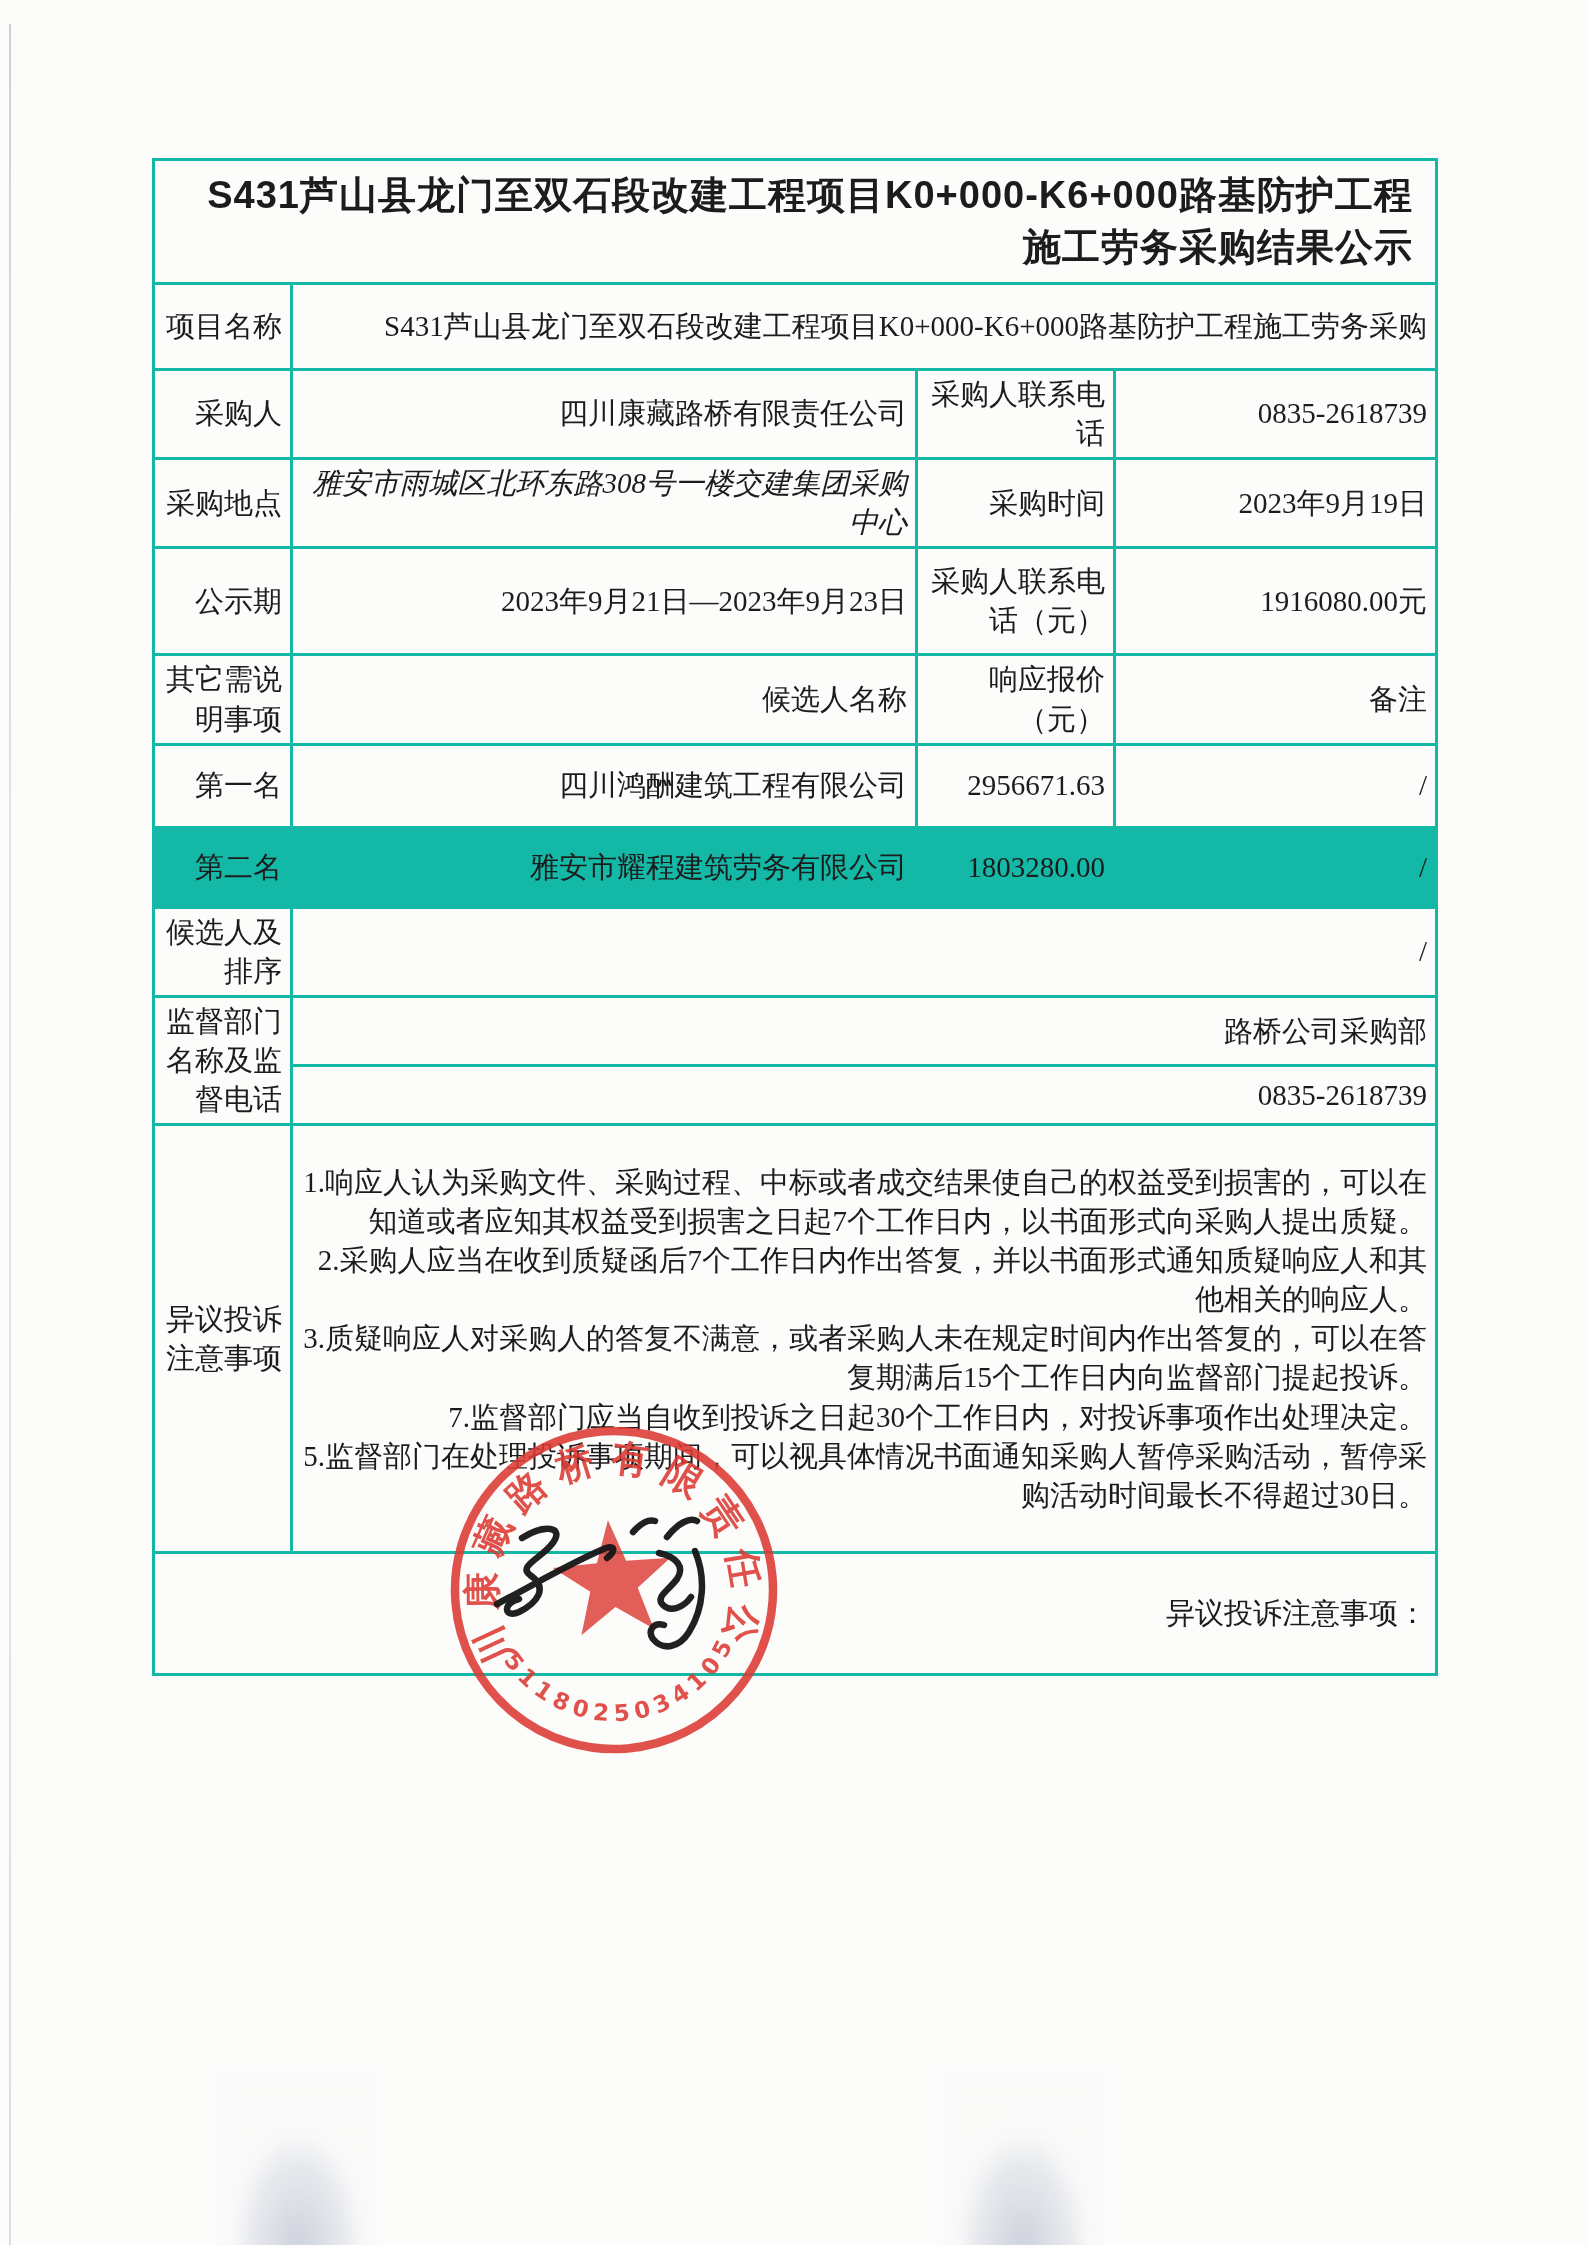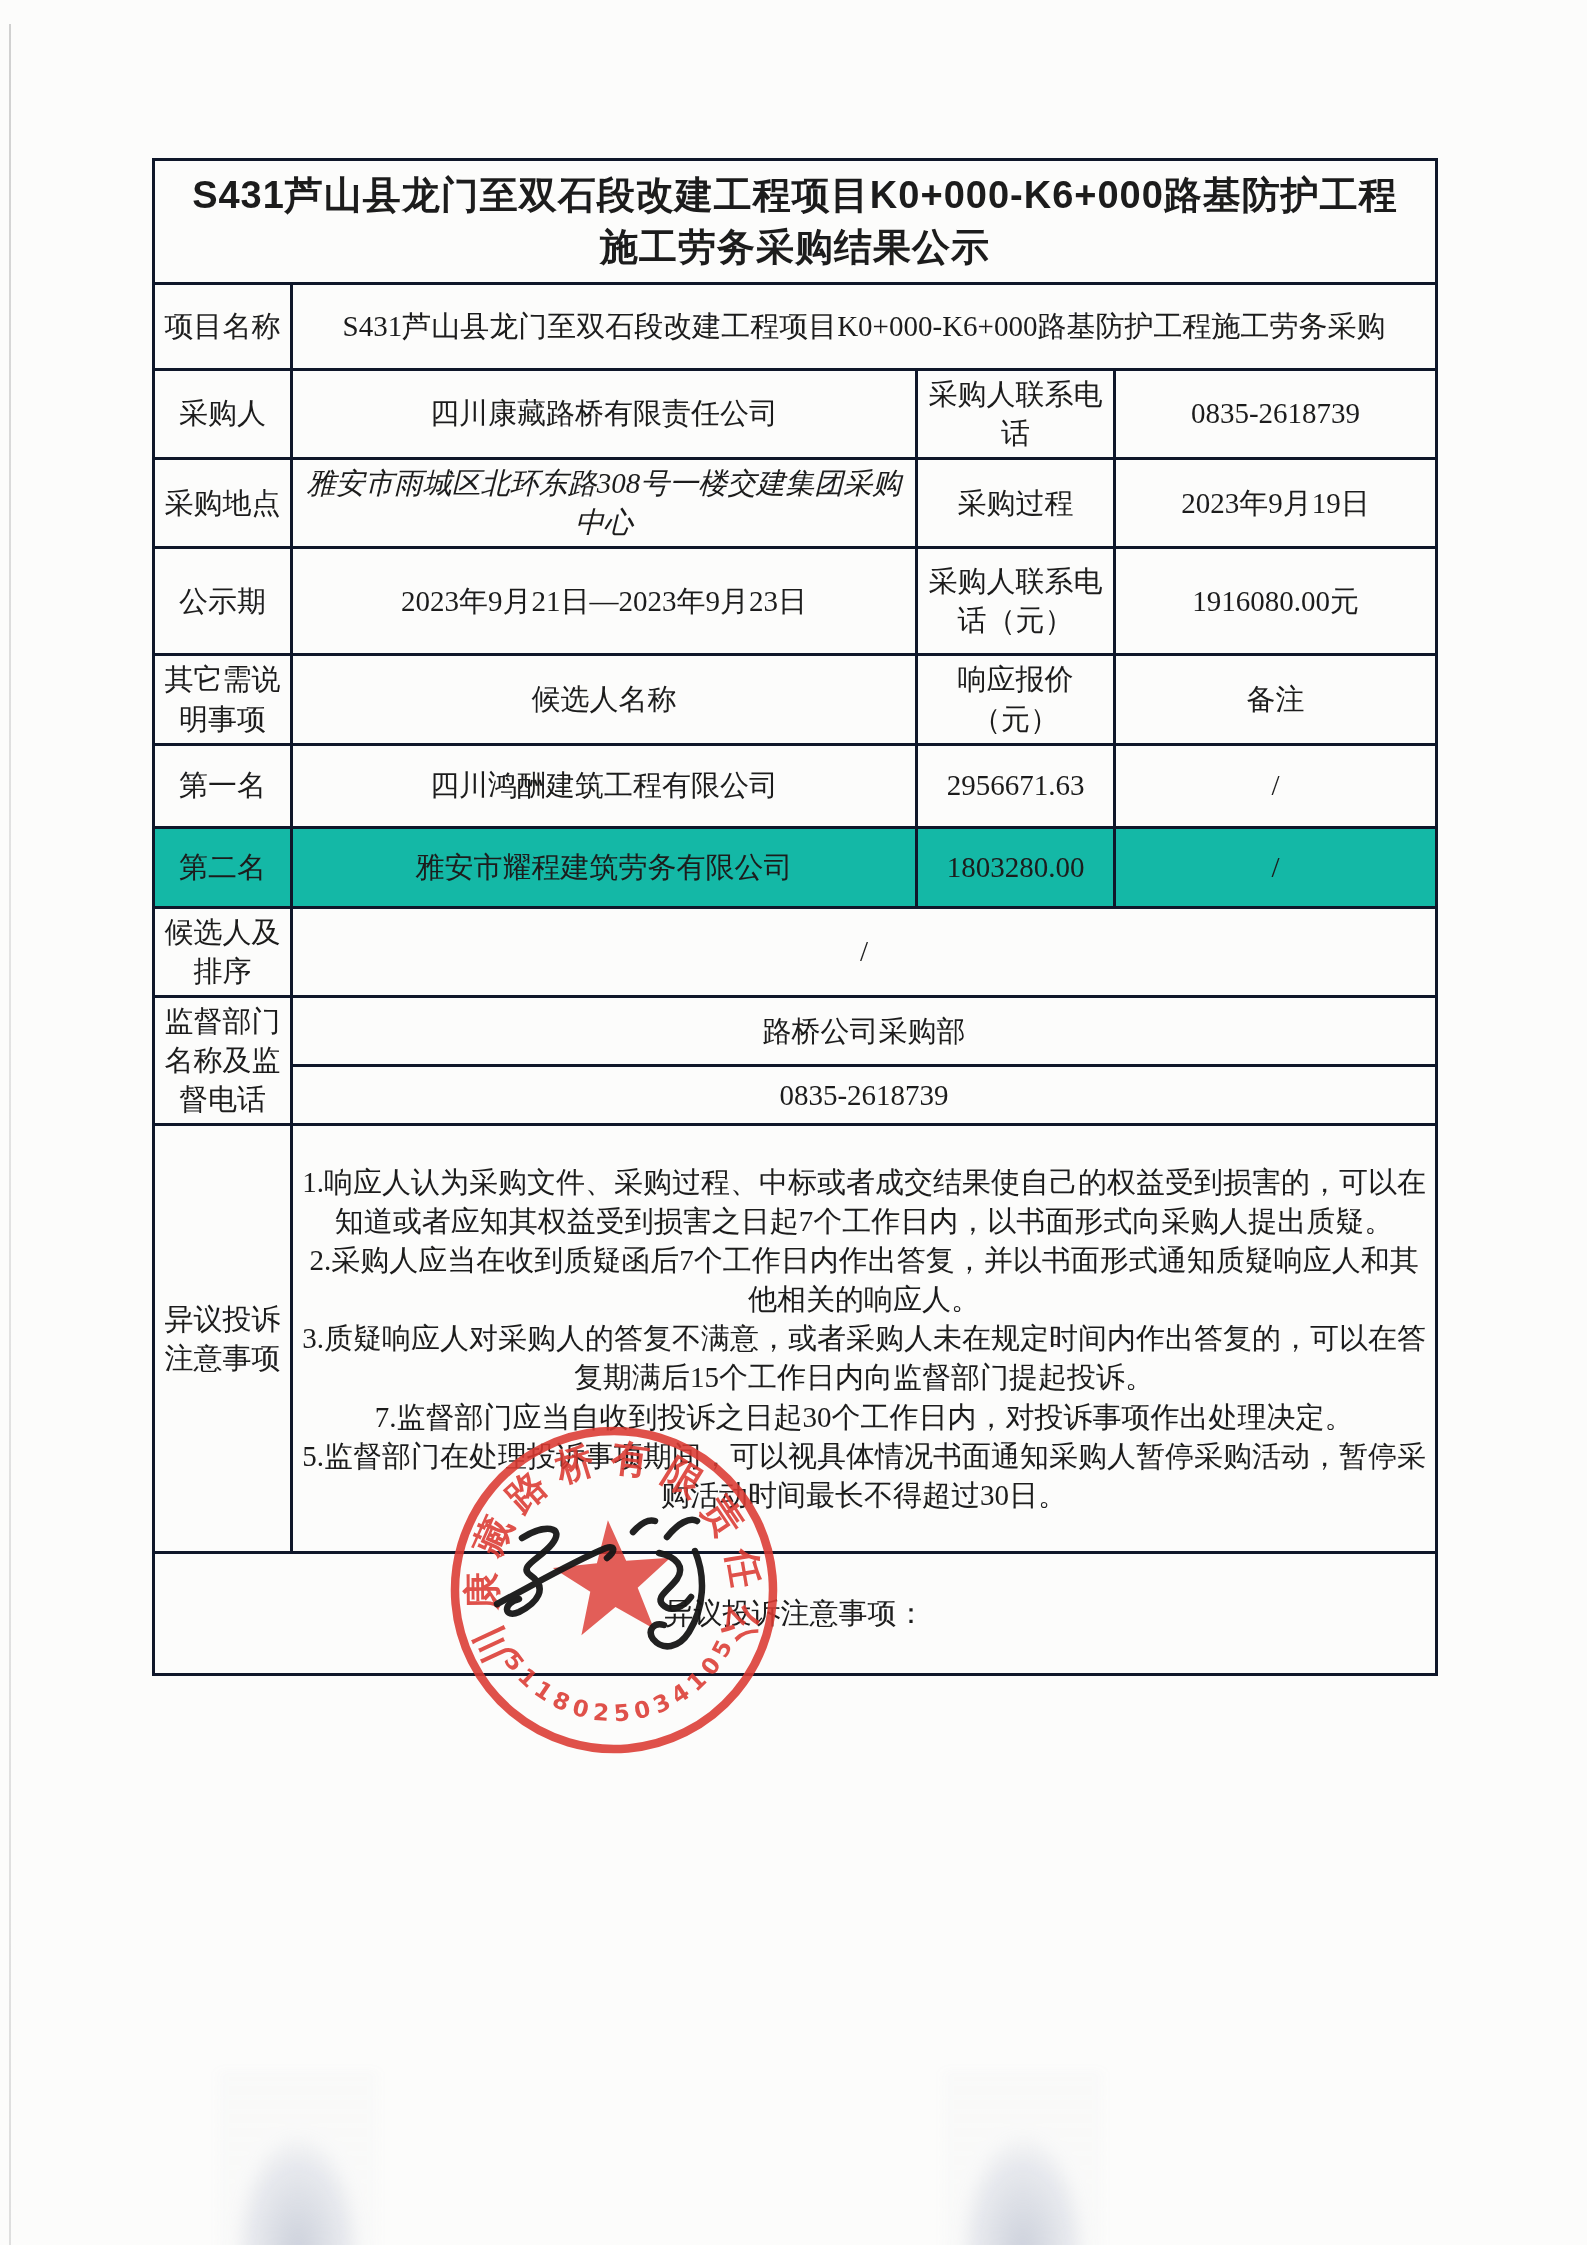--- a/index.html
+++ b/index.html
@@ -15,22 +15,22 @@
   .scan-edge-line{
     position:absolute;left:9px;top:24px;width:2px;height:2221px;
     background:linear-gradient(#b9b9b9,#d6d6d6 40%,#cfcfcf);
     opacity:.65;
   }
   table.doc{
     position:absolute;left:152px;top:158px;width:1283px;
     border-collapse:collapse;table-layout:fixed;
   }
   table.doc td{
-    border:3px solid #0f172a;
-    text-align:center;vertical-align:middle;
+    border:3px solid #14b8a6;
+    text-align:right;vertical-align:middle;
     font-size:29px;line-height:1.35;
     padding:4px 8px;
     word-break:break-word;
   }
   tr.title-row td{
     font-family:"Liberation Sans","DejaVu Sans",sans-serif;
     font-weight:bold;font-size:38px;line-height:1.38;
     letter-spacing:1px;padding:8px 22px;
   }
   td.al{text-align:left;font-style:italic;}
@@ -81,21 +81,21 @@
     <tr style="height:80px">
       <td>采购人</td>
       <td>四川康藏路桥有限责任公司</td>
       <td>采购人联系电话</td>
       <td>0835-2618739</td>
     </tr>
 
     <tr style="height:84px">
       <td>采购地点</td>
       <td class="al">雅安市雨城区北环东路308号一楼交建集团采购中心</td>
-      <td>采购过程</td>
+      <td>采购时间</td>
       <td>2023年9月19日</td>
     </tr>
 
     <tr style="height:107px">
       <td>公示期</td>
       <td>2023年9月21日—2023年9月23日</td>
       <td>采购人联系电话（元）</td>
       <td>1916080.00元</td>
     </tr>
 

